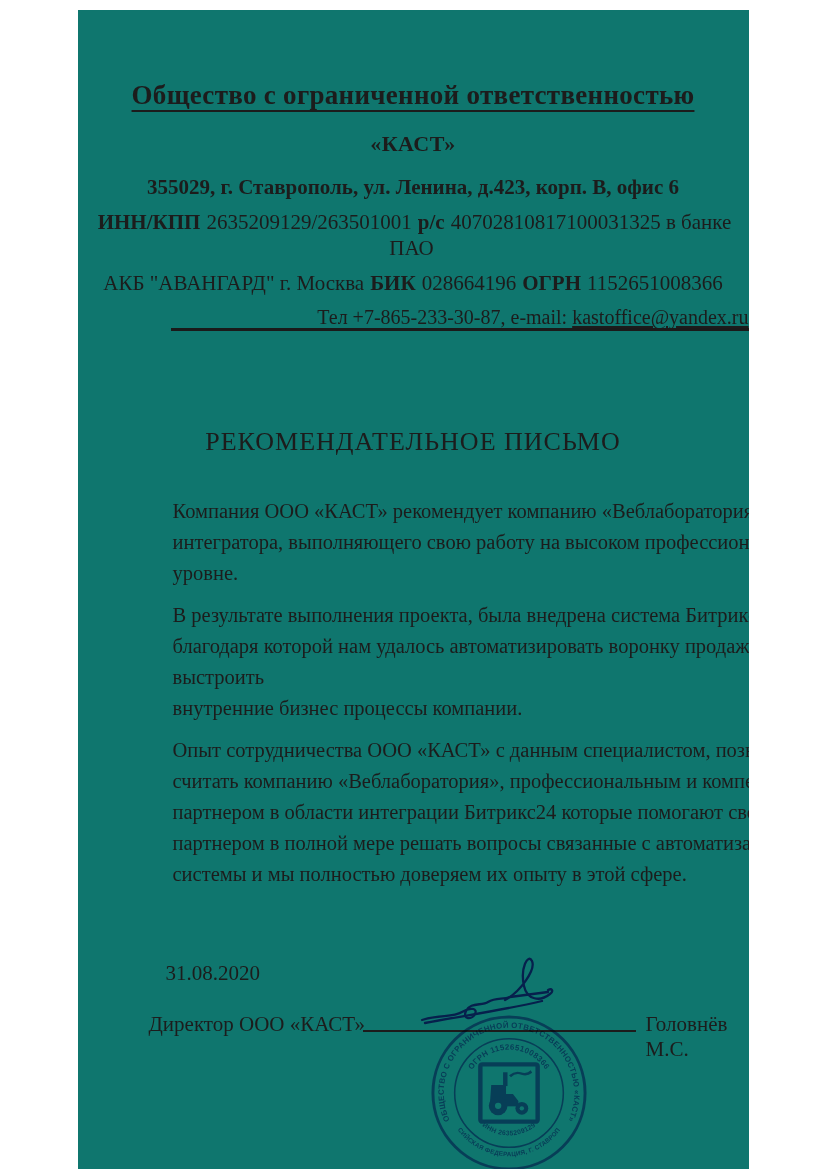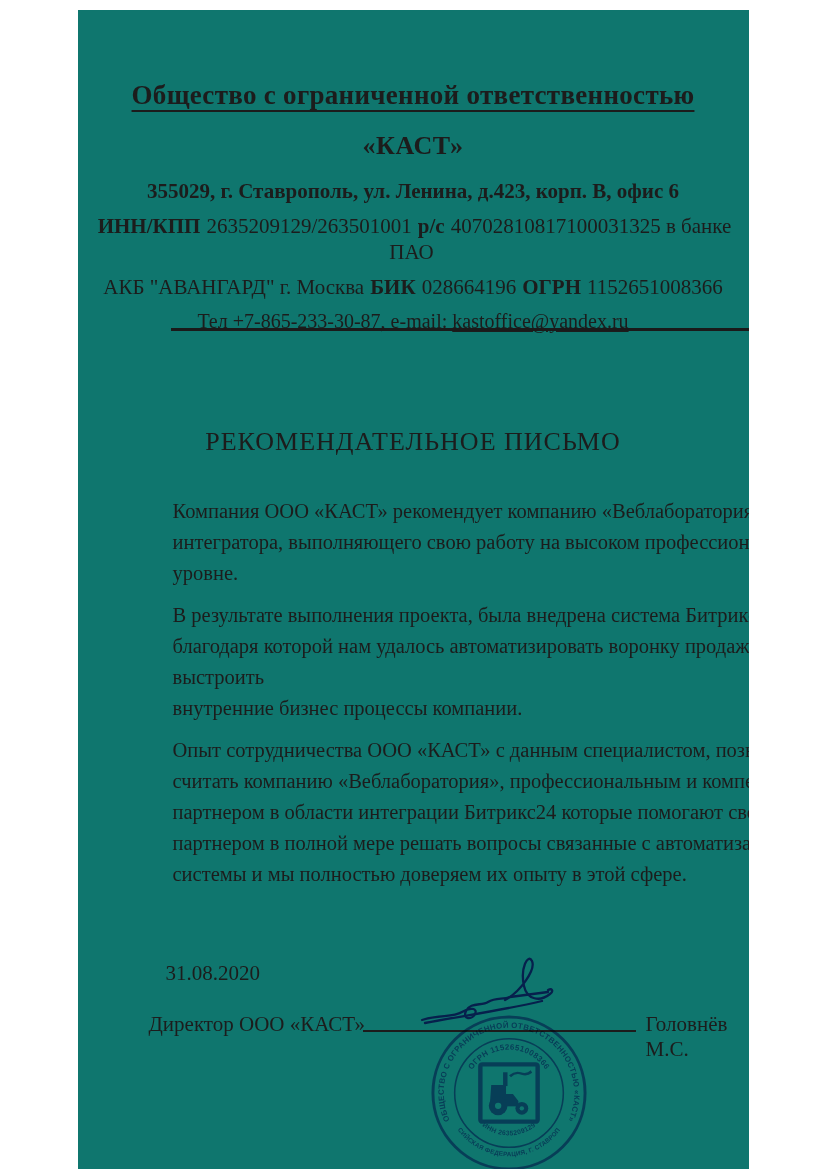--- a/index.html
+++ b/index.html
@@ -16,26 +16,26 @@
   }
   
   .letterhead { position: absolute; top: 70px; left: 0; right: 0; text-align: center; }
   .org-type {
     font-size: 27px; font-weight: bold;
     text-decoration: underline;
     text-underline-offset: 6px;
     text-decoration-thickness: 2px;
     letter-spacing: 0.3px;
   }
-  .org-name { margin-top: 20px; font-size: 26px; font-weight: bold; letter-spacing: 0.5px; }
+  .org-name { margin-top: 20px; font-size: 22px; font-weight: bold; letter-spacing: 0.5px; }
   .org-address { margin-top: 18px; font-size: 21px; font-weight: bold; }
   .req-line { margin-top: 9px; font-size: 21px; line-height: 26px; }
   .req-line .b { font-weight: bold; }
   .req-line span { margin: 0 3px; }
-  .contacts { margin-top: 10px; font-size: 20px; }
+  .contacts { margin-top: 10px; font-size: 20px; text-align: right; }
   .email-link { color: inherit; text-decoration: underline; text-underline-offset: 2px; }
   .head-rule {
     position: absolute; top: 318px; left: 93px; width: 677px; height: 3px;
     background: #1a1a1a; border: none;
   }
   
   .letter-title {
     position: absolute; top: 417px; left: 0; right: 0;
     text-align: center; font-size: 26px; letter-spacing: 1px; font-weight: normal;
   }

